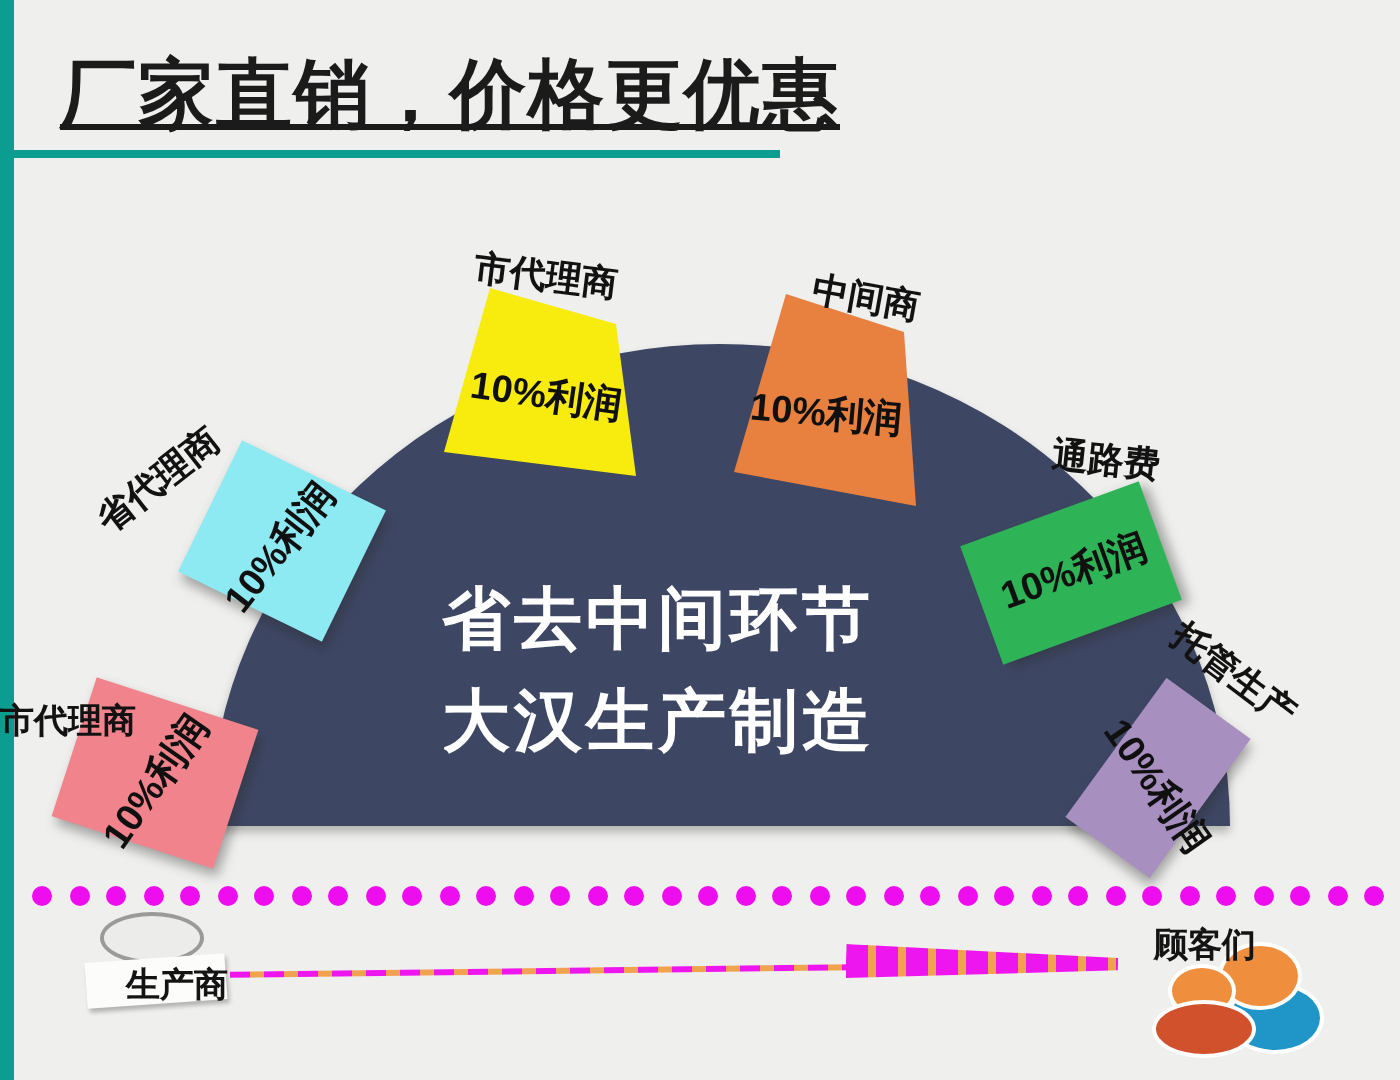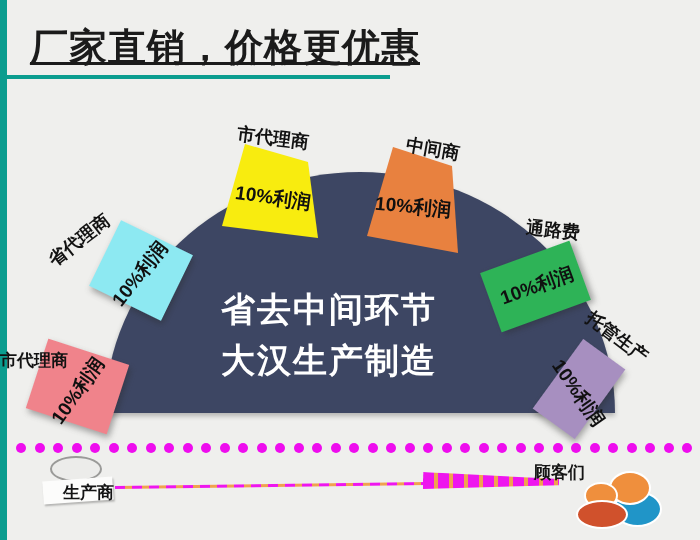--- a/index.html
+++ b/index.html
@@ -64,21 +64,21 @@
   #producer-label{left:63px;top:481px;font-size:17px;font-weight:bold;color:#141414;z-index:3;white-space:nowrap;}
 
   #flow-line{left:115px;top:484px;width:312px;height:3px;z-index:2;
     background:repeating-linear-gradient(90deg,#ee16ee 0 10px,#f0a24f 10px 17px);
     transform:rotate(-0.7deg);}
   #flow-arrow-head{left:423px;top:473px;width:136px;height:17px;z-index:2;
     clip-path:polygon(0 0,100% 30%,100% 66%,0 100%);
     background:repeating-linear-gradient(90deg,#ee16ee 0 11px,#f0a24f 11px 15px);
     transform:rotate(0.8deg);}
 
-  #customers-label{left:534px;top:461px;font-size:17px;font-weight:bold;color:#141414;z-index:4;white-space:nowrap;}
+  #customers-label{left:577px;top:461px;font-size:17px;font-weight:bold;color:#141414;z-index:4;white-space:nowrap;}
   .person{border-radius:50%;border:2px solid #fff;z-index:3;}
   #person-back-body{left:613px;top:491px;width:45px;height:32px;}
   #person-back-head{left:609px;top:471px;width:38px;height:30px;}
   #person-front-head{left:584px;top:482px;width:30px;height:23px;}
   #person-front-body{left:576px;top:500px;width:48px;height:25px;}
 </style>
 </head>
 <body>
 
 <div class="abs" id="left-bar" style="background-color: rgb(11, 157, 143);"></div>

